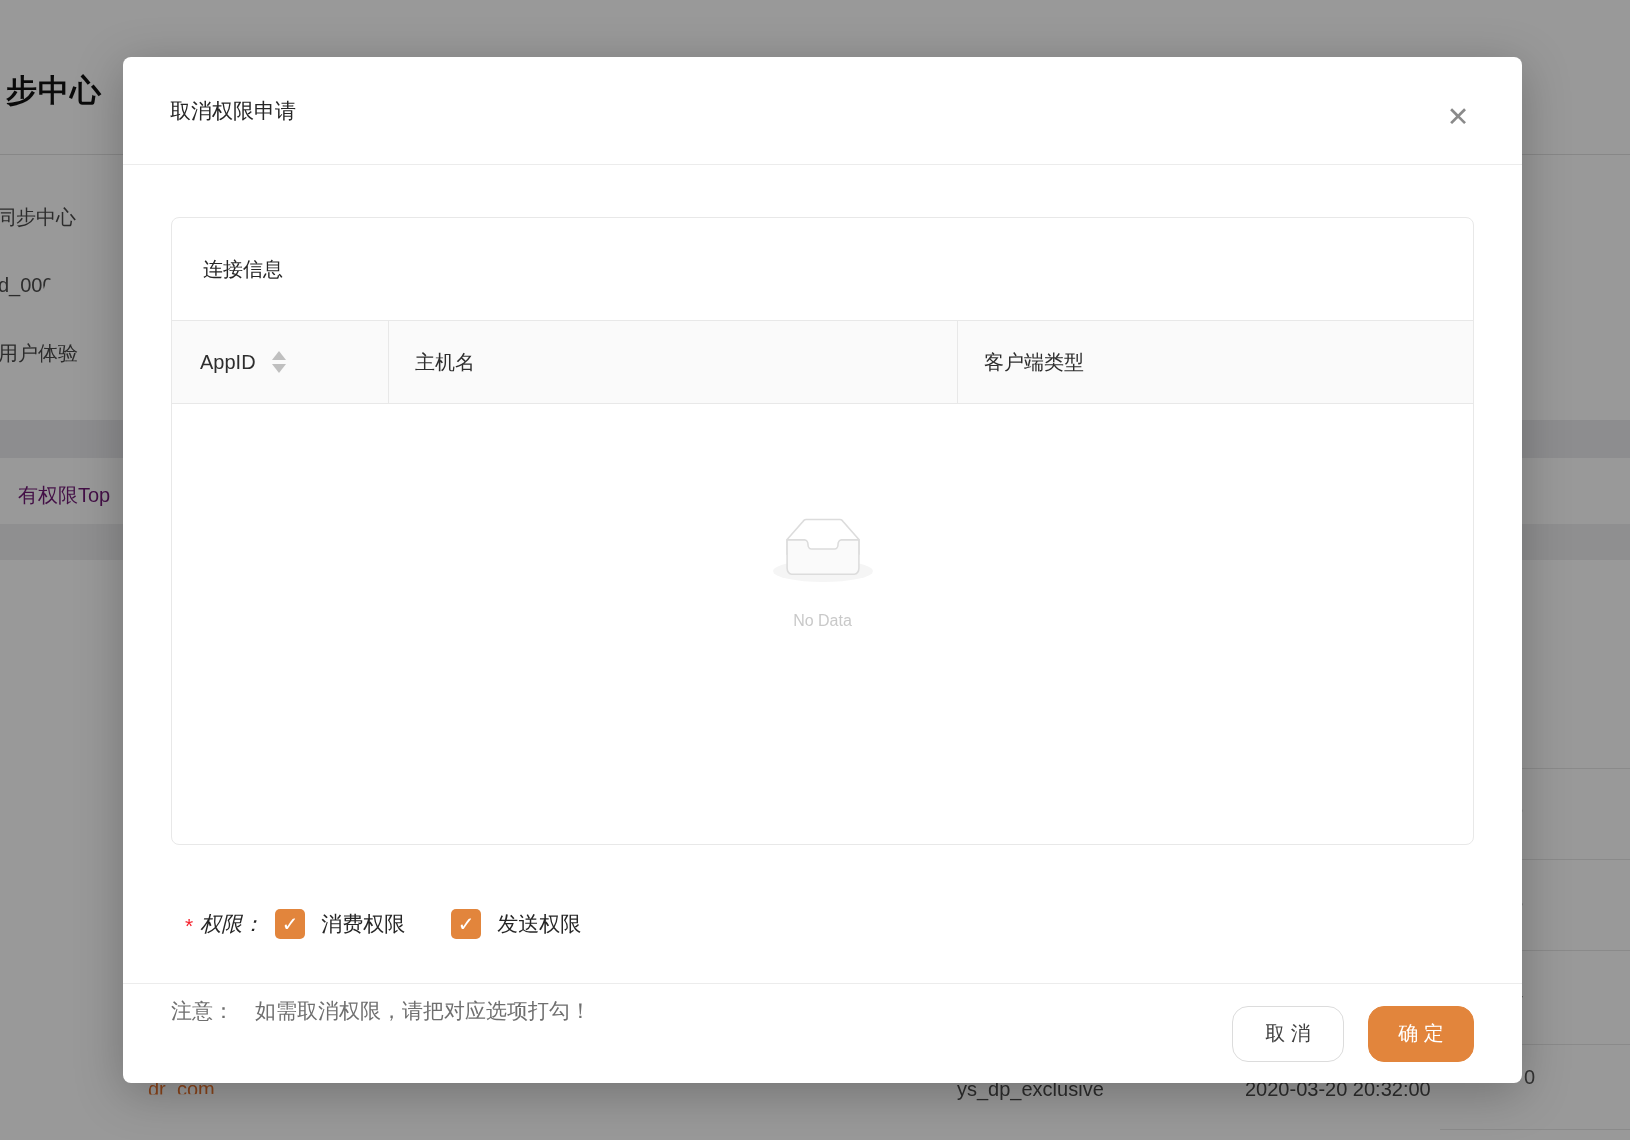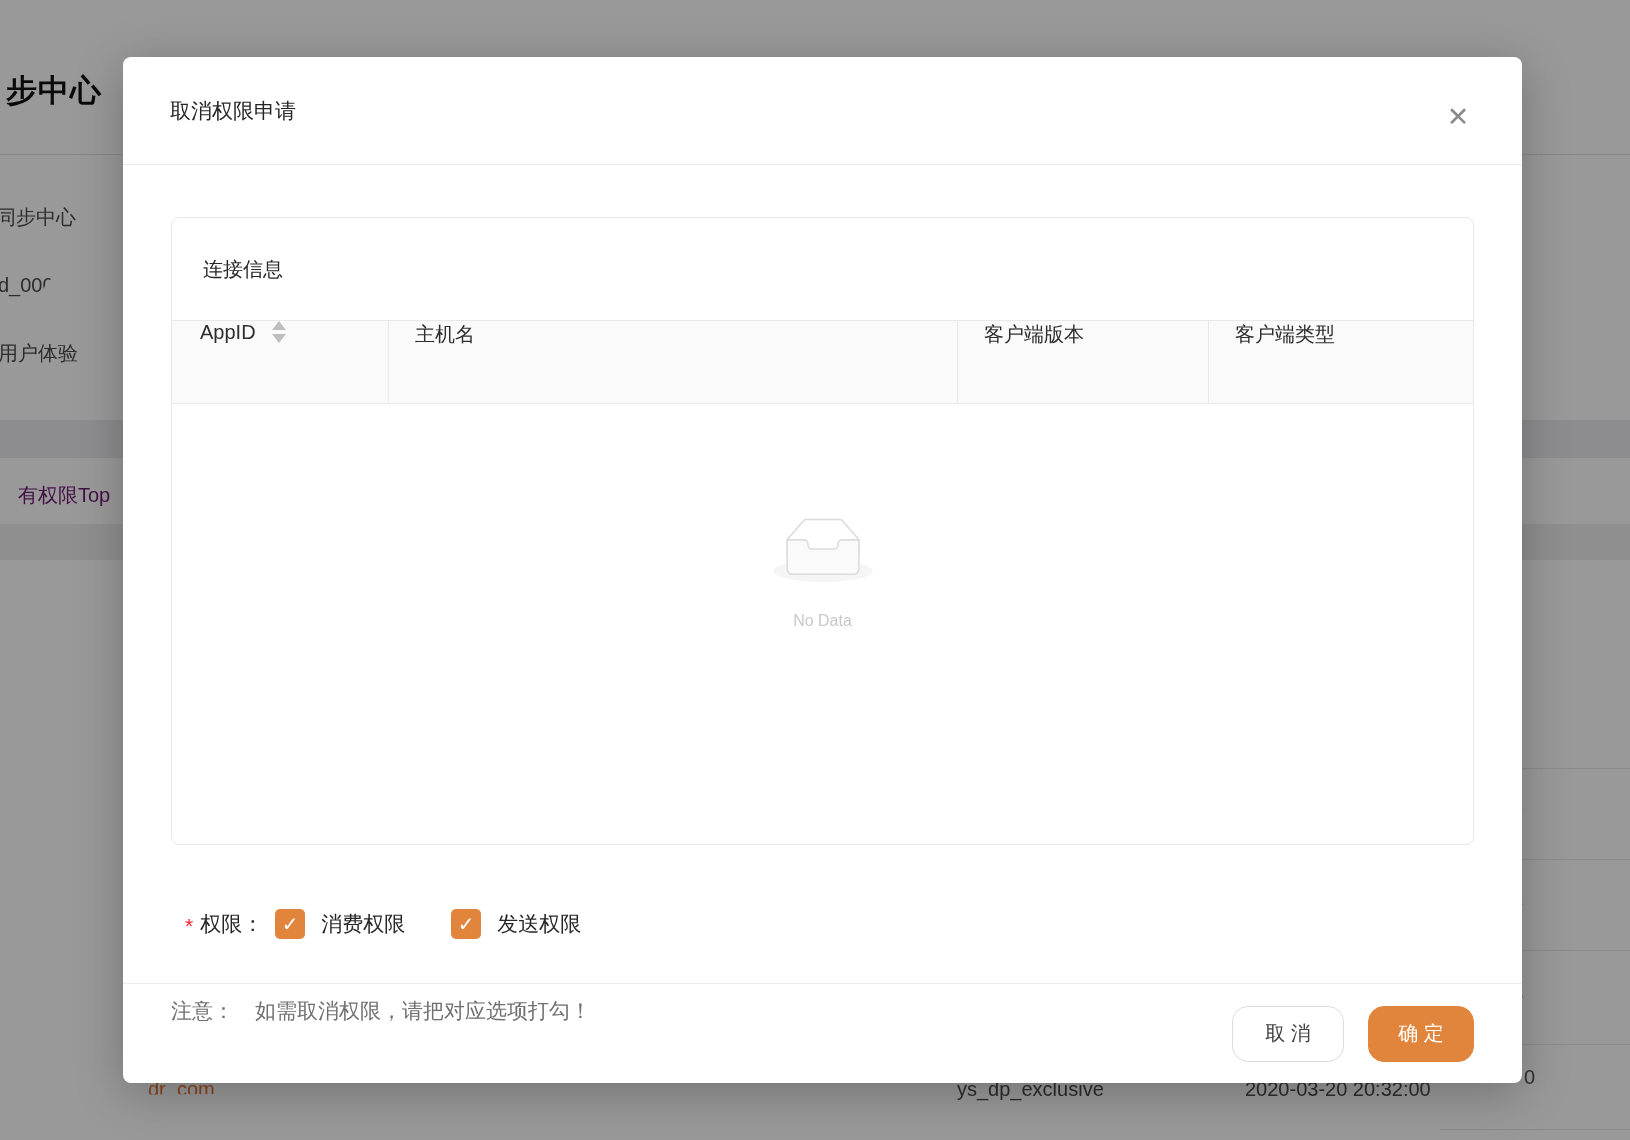--- a/index.html
+++ b/index.html
@@ -34,34 +34,34 @@
            border-radius:8px; box-shadow:0 10px 48px rgba(0,0,0,0.25); }
   .modal-header { position:relative; height:108px; border-bottom:1px solid #ececec; display:flex; align-items:center; padding-left:47px; }
   .modal-title { font-size:21px; font-weight:500; color:#262626; }
   .modal-close { position:absolute; right:42px; top:38px; width:44px; height:44px; display:flex; align-items:center; justify-content:center;
                  font-size:27px; color:#8a8a8a; cursor:pointer; background:none; border:none; }
   .modal-body { padding:52px 48px 0 48px; }
 
   .card { border:1px solid #e8e8e8; border-radius:8px; height:628px; overflow:hidden; }
   .card-head { height:102px; display:flex; align-items:center; padding-left:31px; font-size:20px; color:#262626; }
   .thead { display:flex; height:84px; background:#fafafa; border-top:1px solid #e8e8e8; border-bottom:1px solid #e8e8e8; }
-  .th { display:flex; align-items:flex-start; padding-left:26px; font-size:20px; color:#2e2e2e; }
+  .th { display:flex; align-items:center; padding-left:26px; font-size:20px; color:#2e2e2e; }
   .th.c1 { width:217px; border-right:1px solid #e8e8e8; padding-left:28px; }
   .th.c2 { width:569px; border-right:1px solid #e8e8e8; }
   .th.c3 { width:251px; border-right:1px solid #e8e8e8; }
   .th.c4 { flex:1; }
   .sorter { display:flex; flex-direction:column; margin-left:16px; gap:4px; cursor:pointer; }
   .caret-up { width:0; height:0; border-left:7px solid transparent; border-right:7px solid transparent; border-bottom:9px solid #bfbfbf; }
   .caret-down { width:0; height:0; border-left:7px solid transparent; border-right:7px solid transparent; border-top:9px solid #bfbfbf; }
   .empty { height:340px; display:flex; flex-direction:column; align-items:center; justify-content:center; }
   .empty-text { margin-top:30px; font-size:16px; color:#c9c9c9; }
 
   .perm-row { margin-top:64px; display:flex; align-items:center; padding-left:14px; }
   .req-mark { color:#f5222d; font-size:21px; margin-right:7px; margin-top:4px; }
-  .perm-label { font-size:21px; color:#262626; }
+  .perm-label { font-size:21px; color:#262626;font-style:italic; }
   .checkbox { width:30px; height:30px; border-radius:5px; background:#e2853c; display:flex; align-items:center; justify-content:center; cursor:pointer; }
   .checkbox .tick { color:#fff; font-size:20px; font-weight:700; line-height:1; }
   .cb1 { margin-left:12px; }
   .cb2 { margin-left:46px; }
   .cb-label { font-size:21px; color:#262626; margin-left:16px; cursor:pointer; }
 
   .note { margin-top:58px; font-size:21px; color:#6f6f6f; }
 
   .modal-footer { position:absolute; left:0; right:0; bottom:0; height:100px; border-top:1px solid #ececec;
                   display:flex; align-items:center; justify-content:flex-end; padding-right:48px; gap:24px; }
@@ -116,21 +116,20 @@
         <div class="card-head">连接信息</div>
         <div class="thead">
           <div class="th c1">
             <span>AppID</span>
             <span class="sorter">
               <span class="caret-up"></span>
               <span class="caret-down"></span>
             </span>
           </div>
           <div class="th c2">主机名</div>
-          <div class="th c3">客户端版本</div>
           <div class="th c4">客户端类型</div>
         </div>
         <div class="empty">
           <svg width="100" height="64" viewBox="0 0 64 41">
             <g transform="translate(0 1)" fill="none" fill-rule="evenodd">
               <ellipse fill="#f5f5f5" cx="32" cy="33" rx="32" ry="7"></ellipse>
               <g fill-rule="nonzero" stroke="#dcdcdc">
                 <path d="M55 12.76L44.854 1.258C44.367.474 43.656 0 42.907 0H21.093c-.749 0-1.46.474-1.947 1.257L9 12.761V22h46v-9.24z"></path>
                 <path d="M41.613 15.931c0-1.605.994-2.93 2.227-2.931H55v18.137C55 33.26 53.68 35 52.05 35h-40.1C10.32 35 9 33.259 9 31.137V13h11.16c1.233 0 2.227 1.323 2.227 2.928v.022c0 1.605 1.005 2.901 2.237 2.901h14.752c1.232 0 2.237-1.308 2.237-2.913v-.007z" fill="#fafafa"></path>
               </g>

